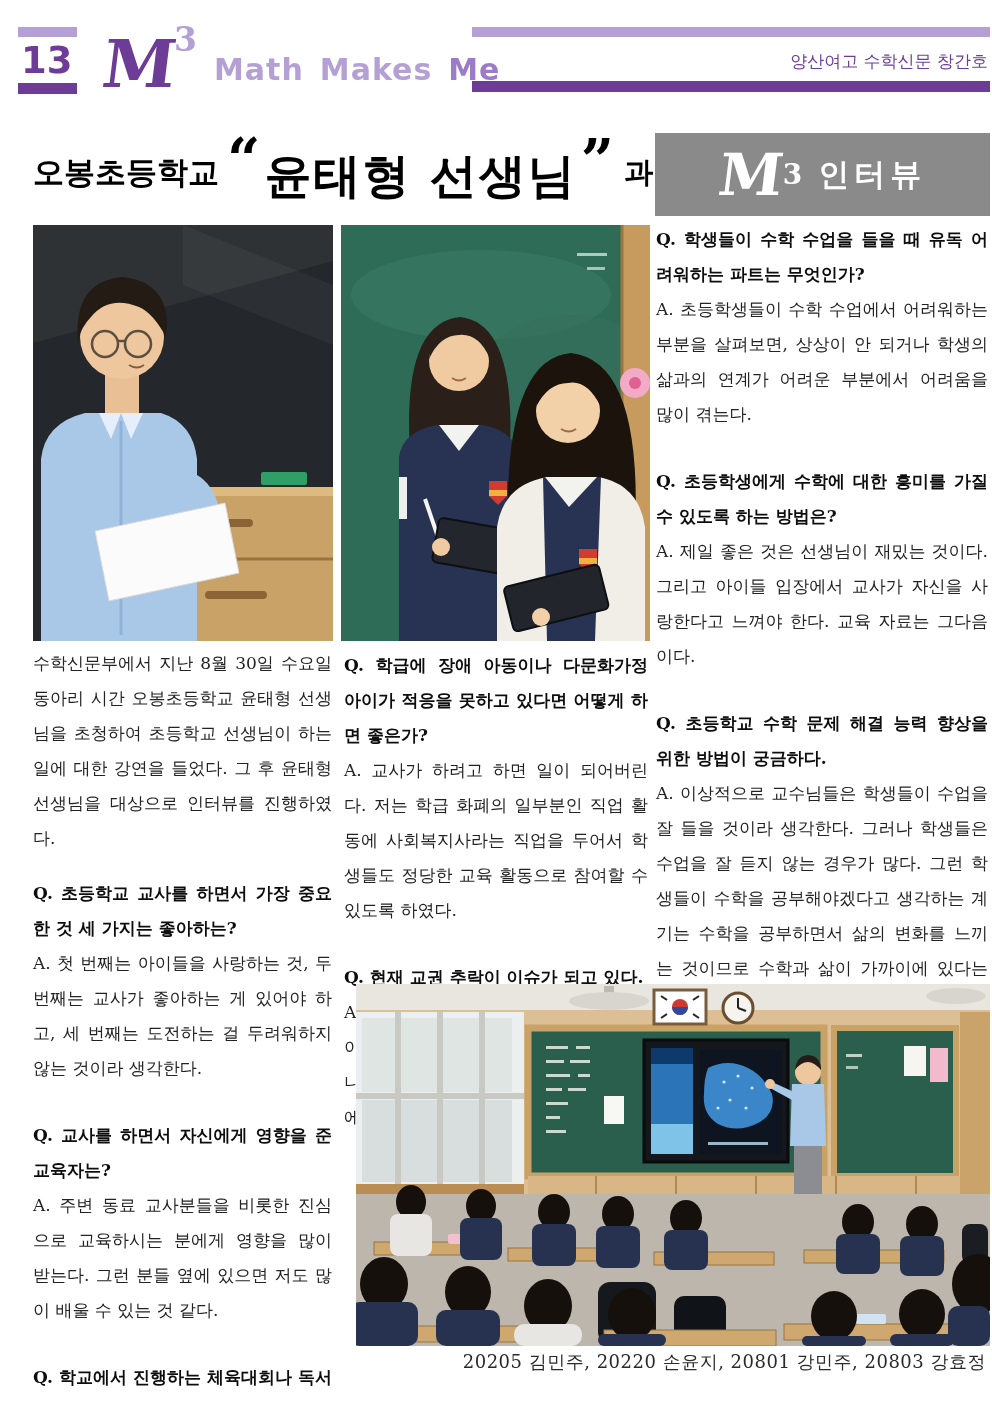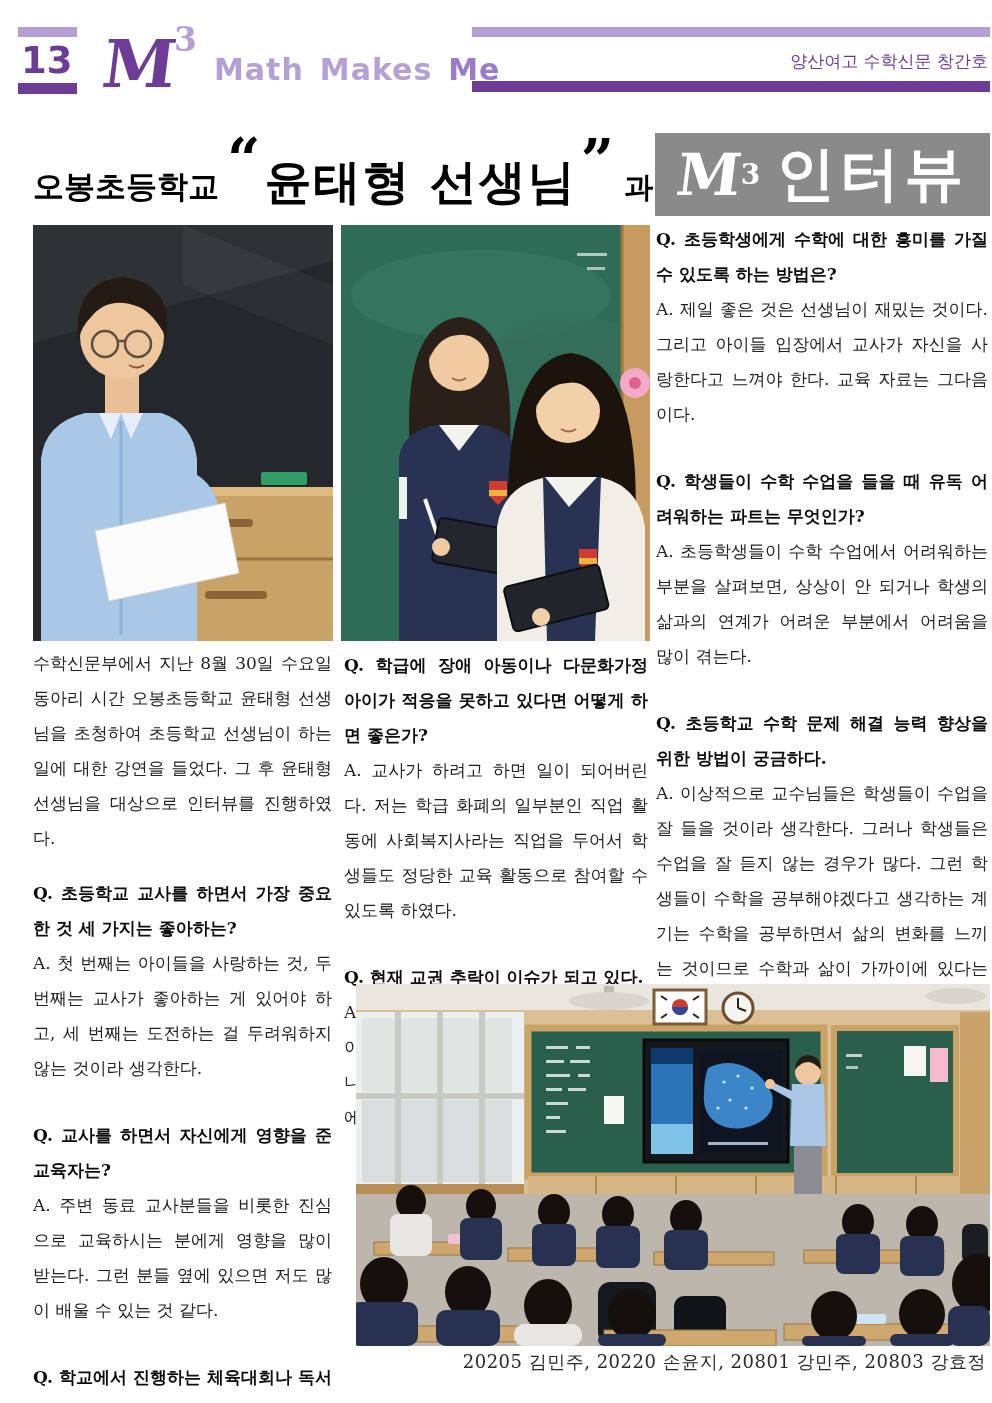--- a/index.html
+++ b/index.html
@@ -26,37 +26,37 @@
           vertical-align:36px;margin-left:-2px;}
   .tagline{position:absolute;left:214px;top:52px;font-family:"DejaVu Sans","Liberation Sans",sans-serif;
            font-weight:bold;font-size:30px;letter-spacing:1px;white-space:nowrap;}
   .tagline .tg{color:var(--purple-light);margin-right:16px;}
   .tagline .tg.last{color:var(--purple-mid);margin-right:0;}
   .hdr-right{position:absolute;left:472px;top:27px;width:518px;}
   .edition{font-family:"DejaVu Sans","Liberation Sans",sans-serif;font-weight:normal;font-size:17px;
            color:var(--purple-dark);text-align:right;margin:13px 2px 8px 0;}
 
   
-  .headline{position:absolute;left:33px;top:138px;height:80px;display:flex;align-items:flex-end;
+  .headline{position:absolute;left:33px;top:138px;height:80px;display:flex;align-items:center;
             white-space:nowrap;}
   .hl-school{font-family:"DejaVu Sans","Liberation Sans",sans-serif;font-weight:800;font-size:31px;
              color:#000;padding:0 8px 10px 0;}
   .hl-quote{font-family:"DejaVu Serif",serif;font-weight:bold;font-size:58px;line-height:.7;color:#000;
             align-self:flex-start;margin-top:2px;}
   .hl-name{font-family:"DejaVu Sans","Liberation Sans",sans-serif;font-weight:800;font-size:47px;
            letter-spacing:2px;color:#000;padding:0 4px 4px 4px;}
   .hl-particle{font-family:"DejaVu Sans","Liberation Sans",sans-serif;font-weight:700;font-size:29px;
                color:#000;padding:0 6px 10px 10px;}
   .hl-qa{font-family:"DejaVu Serif","Liberation Serif",serif;font-size:33px;color:#000;padding-bottom:8px;}
   .badge{position:absolute;left:655px;top:133px;width:335px;height:83px;background:var(--badge-gray);
          display:flex;align-items:center;justify-content:center;}
   .badge-m{display:inline-block;font-family:"DejaVu Serif",serif;font-weight:bold;font-size:58px;
            line-height:1;color:#fff;transform:skewX(-7deg);}
   .badge-3{font-family:"DejaVu Serif",serif;font-weight:bold;font-size:28px;color:#fff;vertical-align:30px;}
-  .badge-label{font-family:"DejaVu Sans","Liberation Sans",sans-serif;font-weight:800;font-size:59px;
+  .badge-label{font-family:"DejaVu Sans","Liberation Sans",sans-serif;font-weight:800;font-size:31px;
                color:#fff;letter-spacing:5px;margin-left:16px;}
 
   
   .photo{position:absolute;display:block;}
   .photo1{left:33px;top:225px;}
   .photo2{left:341px;top:225px;}
   .photo3{left:356px;top:984px;}
 
   
   .col{position:absolute;font-size:17px;line-height:2.06;text-align:justify;color:#222;}
@@ -218,26 +218,26 @@
         <div class="qa">
           <p class="q">Q. 현재 교권 추락이 이슈가 되고 있다.</p>
           <p class="a">A. 정말 잘못되었다고 생각한다. 하지만 이것은 학생 여러분들이 고민할 것이 아니라 선배 교사가 바꿀 것이므로 선배들에게 맡겨두라.</p>
         </div>
       </div>
   </div>
 
   <div class="col col-right">
     <div id="qa-right">
         <div class="qa">
+          <p class="q">Q. 학생들이 수학 수업을 들을 때 유독 어려워하는 파트는 무엇인가?</p>
+          <p class="a">A. 초등학생들이 수학 수업에서 어려워하는 부분을 살펴보면, 상상이 안 되거나 학생의 삶과의 연계가 어려운 부분에서 어려움을 많이 겪는다.</p>
+        </div>
+        <div class="qa">
           <p class="q">Q. 초등학생에게 수학에 대한 흥미를 가질 수 있도록 하는 방법은?</p>
           <p class="a">A. 제일 좋은 것은 선생님이 재밌는 것이다. 그리고 아이들 입장에서 교사가 자신을 사랑한다고 느껴야 한다. 교육 자료는 그다음이다.</p>
-        </div>
-        <div class="qa">
-          <p class="q">Q. 학생들이 수학 수업을 들을 때 유독 어려워하는 파트는 무엇인가?</p>
-          <p class="a">A. 초등학생들이 수학 수업에서 어려워하는 부분을 살펴보면, 상상이 안 되거나 학생의 삶과의 연계가 어려운 부분에서 어려움을 많이 겪는다.</p>
         </div>
         <div class="qa">
           <p class="q">Q. 초등학교 수학 문제 해결 능력 향상을 위한 방법이 궁금하다.</p>
           <p class="a">A. 이상적으로 교수님들은 학생들이 수업을 잘 들을 것이라 생각한다. 그러나 학생들은 수업을 잘 듣지 않는 경우가 많다. 그런 학생들이 수학을 공부해야겠다고 생각하는 계기는 수학을 공부하면서 삶의 변화를 느끼는 것이므로 수학과 삶이 가까이에 있다는 것을 알려주는 것이 좋다.</p>
         </div>
         <div class="qa">
           <p class="q">Q. 초등학생들에게 수학 혹은 과학을 가르치는 효과적인 방법은?</p>
           <p class="a">A. 아이들의 삶과 연관되어야 한다. 배우는 지식이 문제나 평가에서 끝나는 것이 아니라 그들의 삶에 들어가야 한다.</p>
         </div>
       </div>

